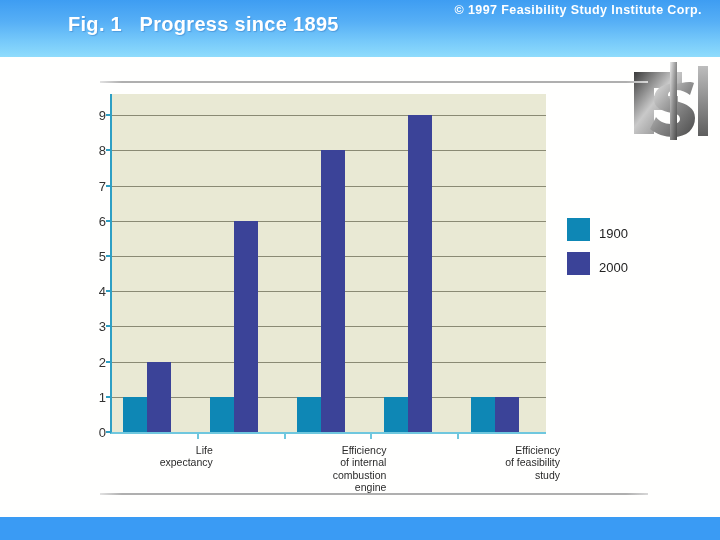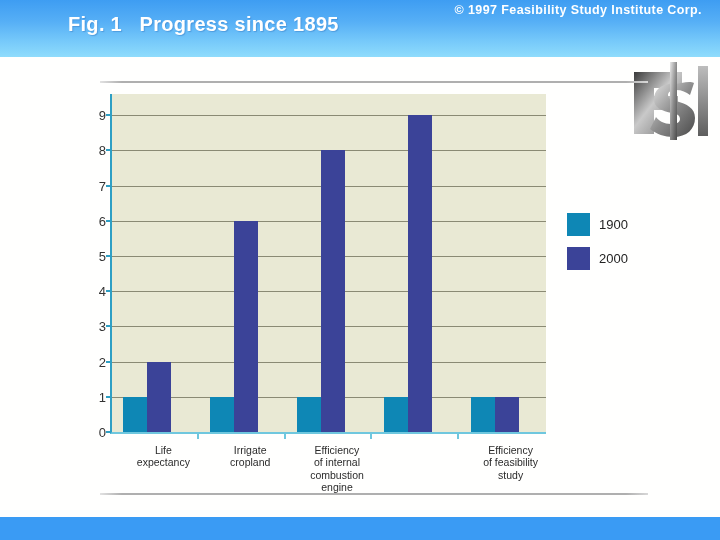--- a/index.html
+++ b/index.html
@@ -108,32 +108,32 @@
   .bar-1900 { background: #0E87B5; }
   .bar-2000 { background: #3B4398; }
 
   .cat-label {
     position: absolute;
     top: 444px;
     font-size: 10.5px;
     color: #2B2B2B;
     line-height: 12.4px;
     white-space: pre-line;
-    text-align: center;
+    text-align: right;
   }
 
   
   #legend {
     position: absolute;
     left: 567px; top: 207px;
     width: 110px;
   }
   .legend-row {
     display: flex;
-    align-items: center;
+    align-items: flex-end;
     height: 34px;
   }
   .legend-swatch {
     width: 23px; height: 23px;
     flex: 0 0 auto;
   }
   .legend-text {
     font-size: 13px;
     color: #232323;
     margin-left: 9px;
@@ -236,22 +236,20 @@
     <div class="ytick-mark" style="top: 325.375px;"></div>
     <div class="ytick-mark" style="top: 290.167px;"></div>
     <div class="ytick-mark" style="top: 254.958px;"></div>
     <div class="ytick-mark" style="top: 219.75px;"></div>
     <div class="ytick-mark" style="top: 184.542px;"></div>
     <div class="ytick-mark" style="top: 149.333px;"></div>
     <div class="ytick-mark" style="top: 114.125px;"></div>
     <div class="cat-label" style="left: 114px; width: 98.8px;">Life
 expectancy</div>
     <div class="xtick-mark" style="left: 196.8px;"></div>
-    <div class="cat-label" style="left: 200.8px; width: 98.8px;">Irrigate
-cropland</div>
     <div class="xtick-mark" style="left: 283.6px;"></div>
     <div class="cat-label" style="left: 287.6px; width: 98.8px;">Efficiency
 of internal
 combustion
 engine</div>
     <div class="xtick-mark" style="left: 370.4px;"></div>
     <div class="xtick-mark" style="left: 457.2px;"></div>
     <div class="cat-label" style="left: 461.2px; width: 98.8px;">Efficiency
 of feasibility
 study</div>

